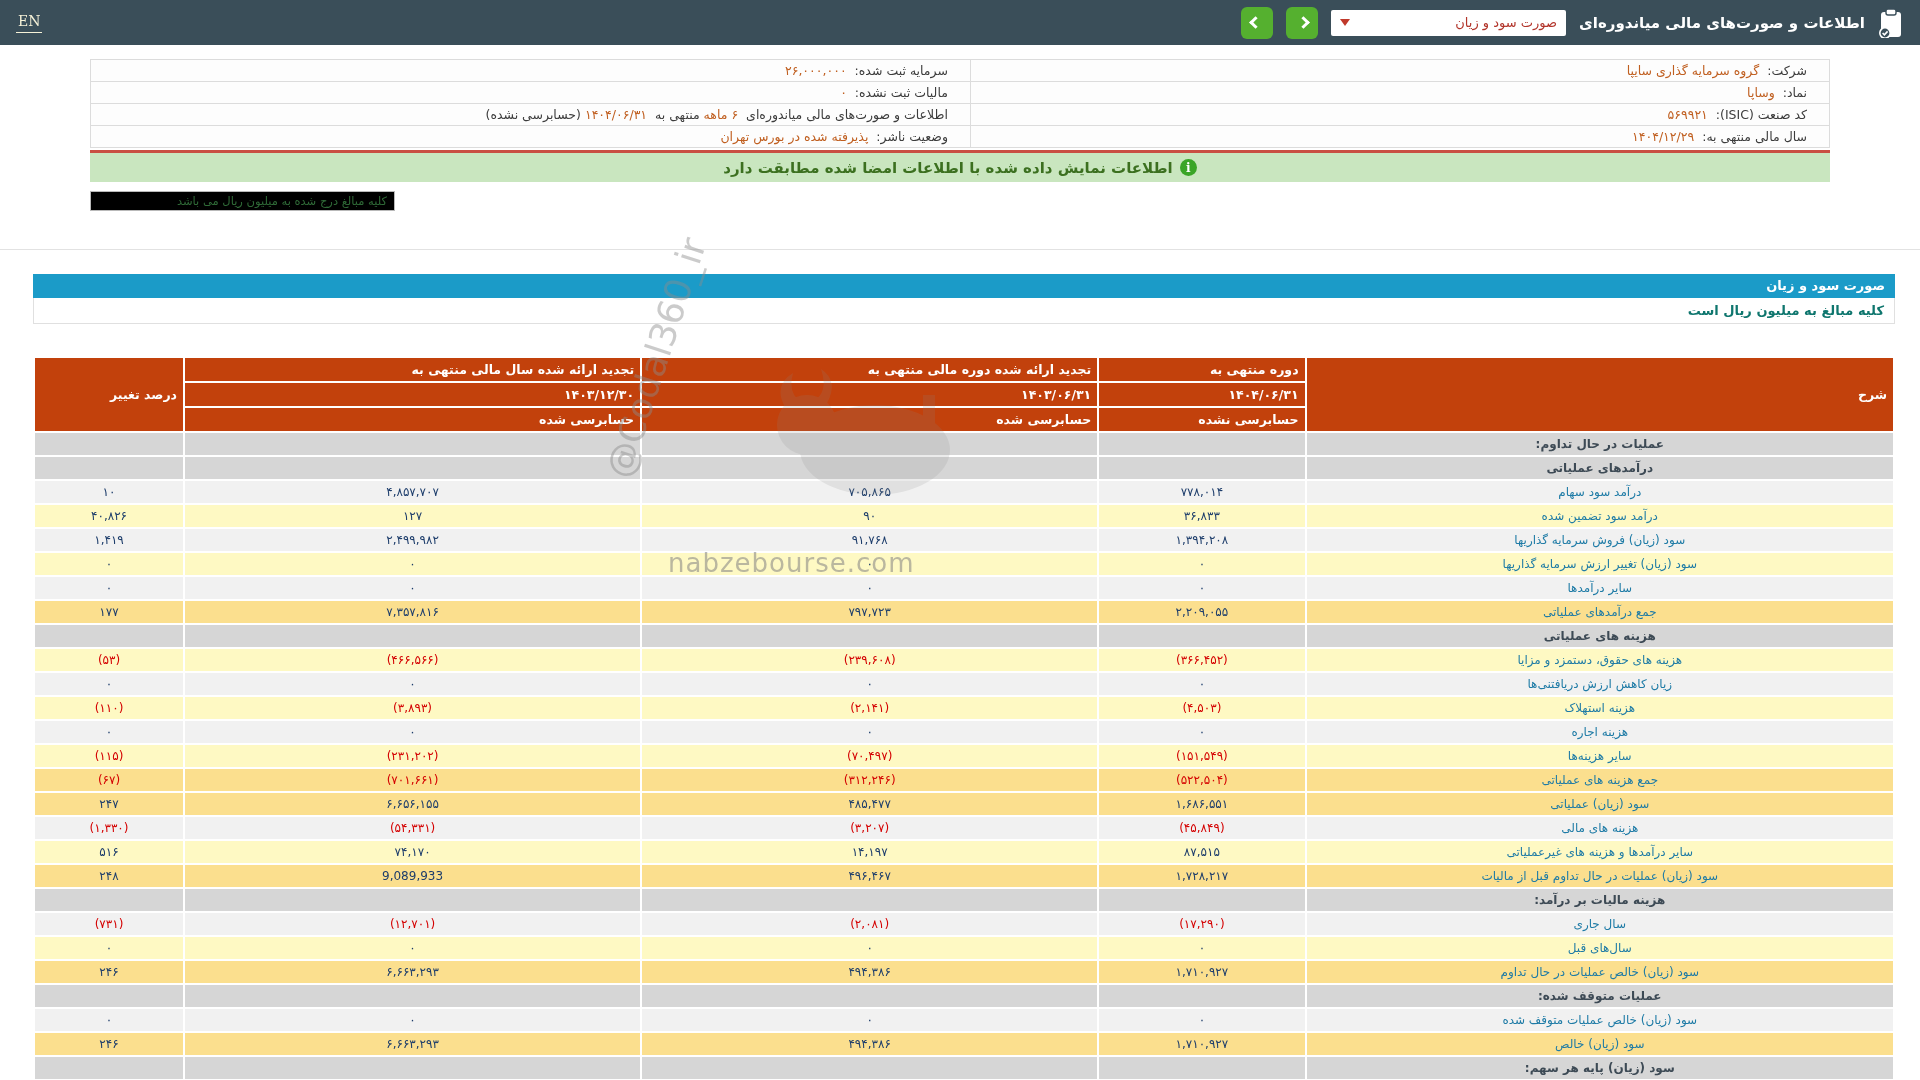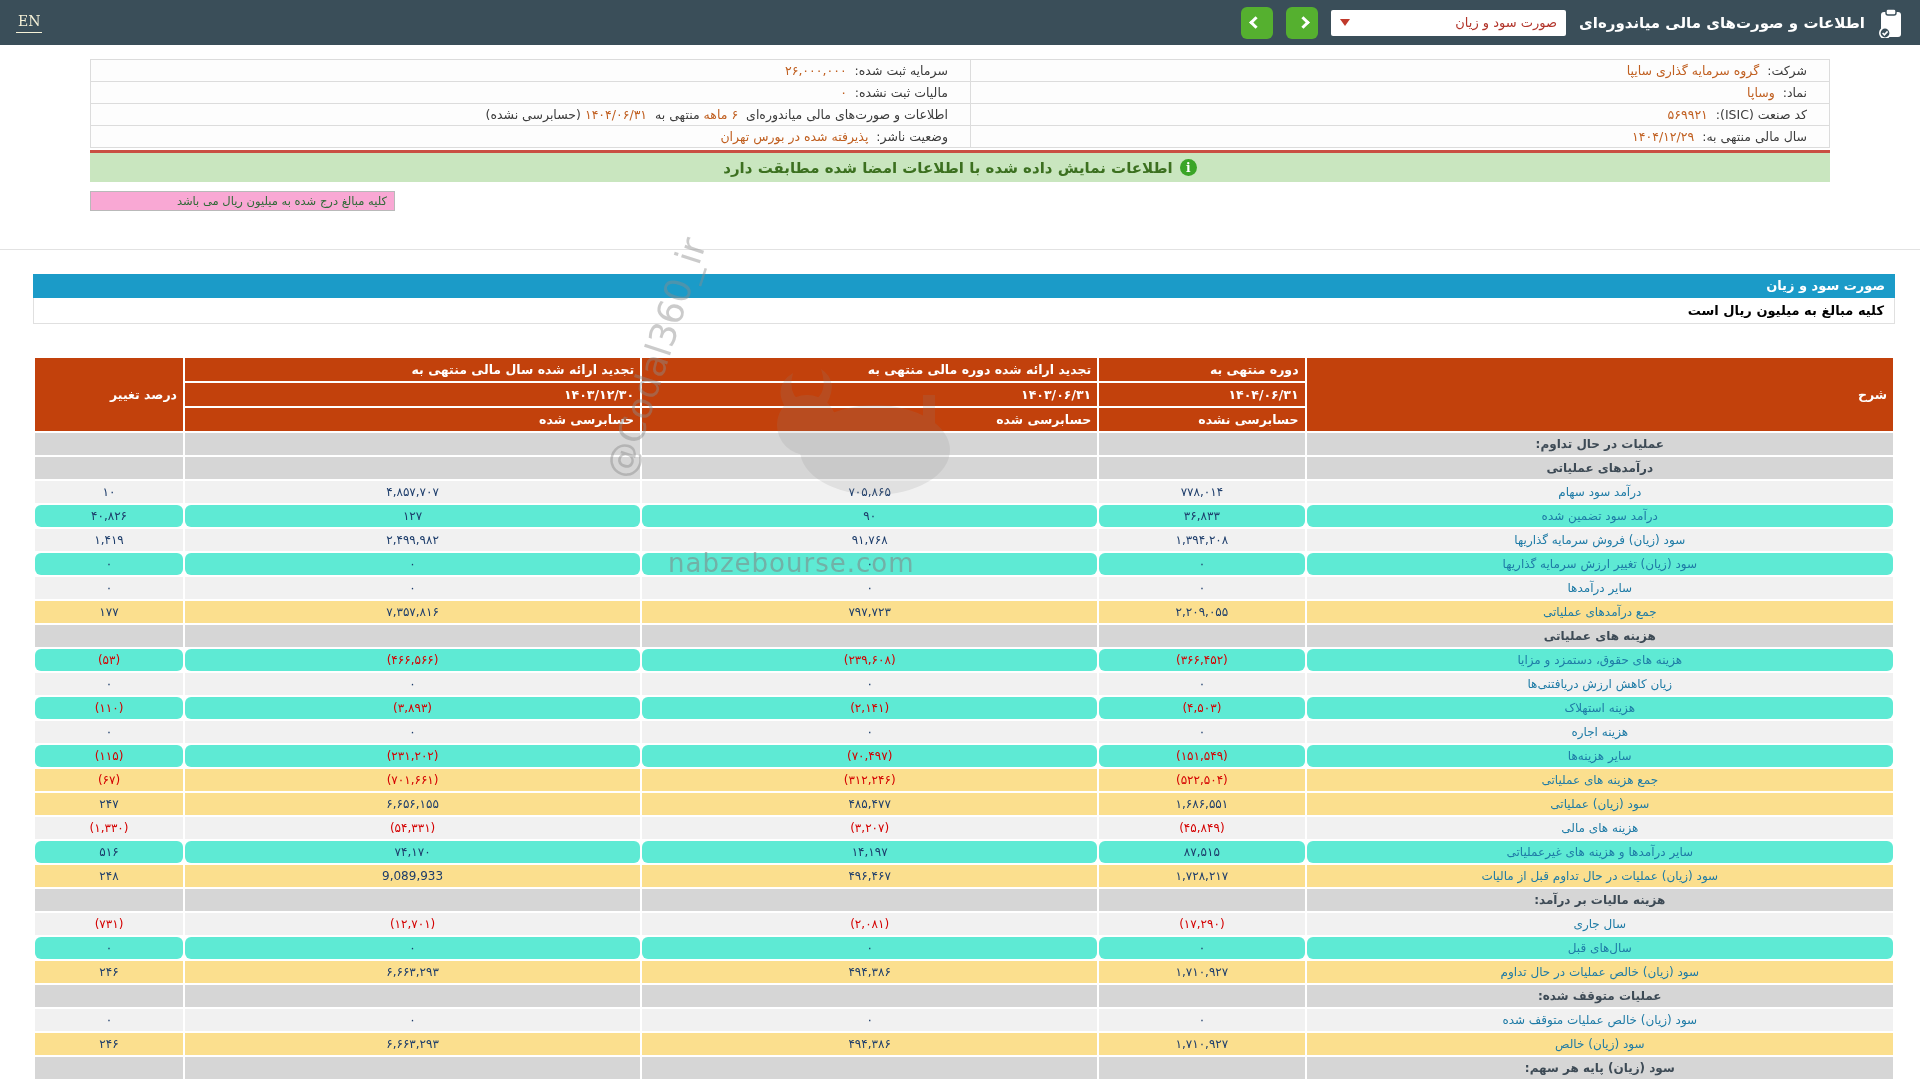--- a/index.html
+++ b/index.html
@@ -34,45 +34,45 @@
   
   .banner { margin:0 90px; height:29px; background:#c9e6bf; display:flex;
     align-items:center; justify-content:center; gap:7px; }
   .banner-text { color:#3c7020; font-size:15px; font-weight:bold; }
   .info-dot { width:17px; height:17px; border-radius:50%; background:#3aa527; color:#fff;
     font-size:12px; font-weight:bold; display:flex; align-items:center; justify-content:center;
     font-family:"DejaVu Serif", serif; }
   
   .note-wrap { margin:9px 90px 0; }
   .note-box { width:305px; margin-left:0; margin-right:auto; border:1px solid #b9b9b9;
-    background:#f9a8d4; padding:2px 7px; font-size:11.5px; color:#2f6a37; text-align:right;
+    background:#000000; padding:2px 7px; font-size:11.5px; color:#2f6a37; text-align:right;
     direction:rtl; }
   .soft-rule { margin-top:38px; border-top:1px solid #e2e2e2; }
   
   .statement { margin:24px 25px 0 33px; position:relative; z-index:1; }
   .blue-bar { height:24px; line-height:24px; background:#1b9bc8; color:#fff;
     font-size:13px; font-weight:bold; padding:0 10px; }
-  .unit-row { height:26px; line-height:25px; background:#fff; color:#000000;
+  .unit-row { height:26px; line-height:25px; background:#fff; color:#0f766e;
     font-size:13px; font-weight:bold; padding:0 10px;
     border:1px solid #e0e0e0; border-top:none; }
   .pre-table-gap { height:32px; }
   table.fin { width:100%; border-collapse:separate; border-spacing:2px;
     table-layout:fixed; background:#fff; }
   table.fin th { background:#c2410c; color:#fff; font-size:12.5px; font-weight:bold;
     height:23px; padding:0 6px; text-align:right; vertical-align:middle; white-space:nowrap; }
   table.fin th.num { direction:ltr; }
   table.fin td { height:22px; padding:0 7px; font-size:12px; vertical-align:middle;
     text-align:center; white-space:nowrap; overflow:hidden; }
   td.desc { text-align:right; color:#1e7ba6; }
   td.val { color:#1d3d6b; direction:ltr; }
   tr.neg td.val { color:#d40000; }
   tr.r-gray td { background:#d6d6d6; }
   tr.r-gray td.desc { color:#3d4a55; font-weight:bold; }
   tr.r-white td { background:#f1f1f1; }
-  tr.r-blue td { background:#5eead4;border-radius:6px; }
+  tr.r-blue td { background:#fef9c3; }
   tr.r-yellow td { background:#fbdf8e; }
   
   .wm { position:absolute; z-index:3; pointer-events:none; direction:ltr;
     font-family:"DejaVu Sans", sans-serif; }
   .wm-site { left:668px; top:548px; font-size:26px; letter-spacing:1px;
     color:rgba(130,130,130,.55); }
   .wm-handle { left:598px; top:470px; font-size:36px; color:rgba(140,140,140,.45);
     transform:rotate(-72deg); transform-origin:left top; }
   .wm-bull { left:755px; top:355px; opacity:.16; }
 </style>

